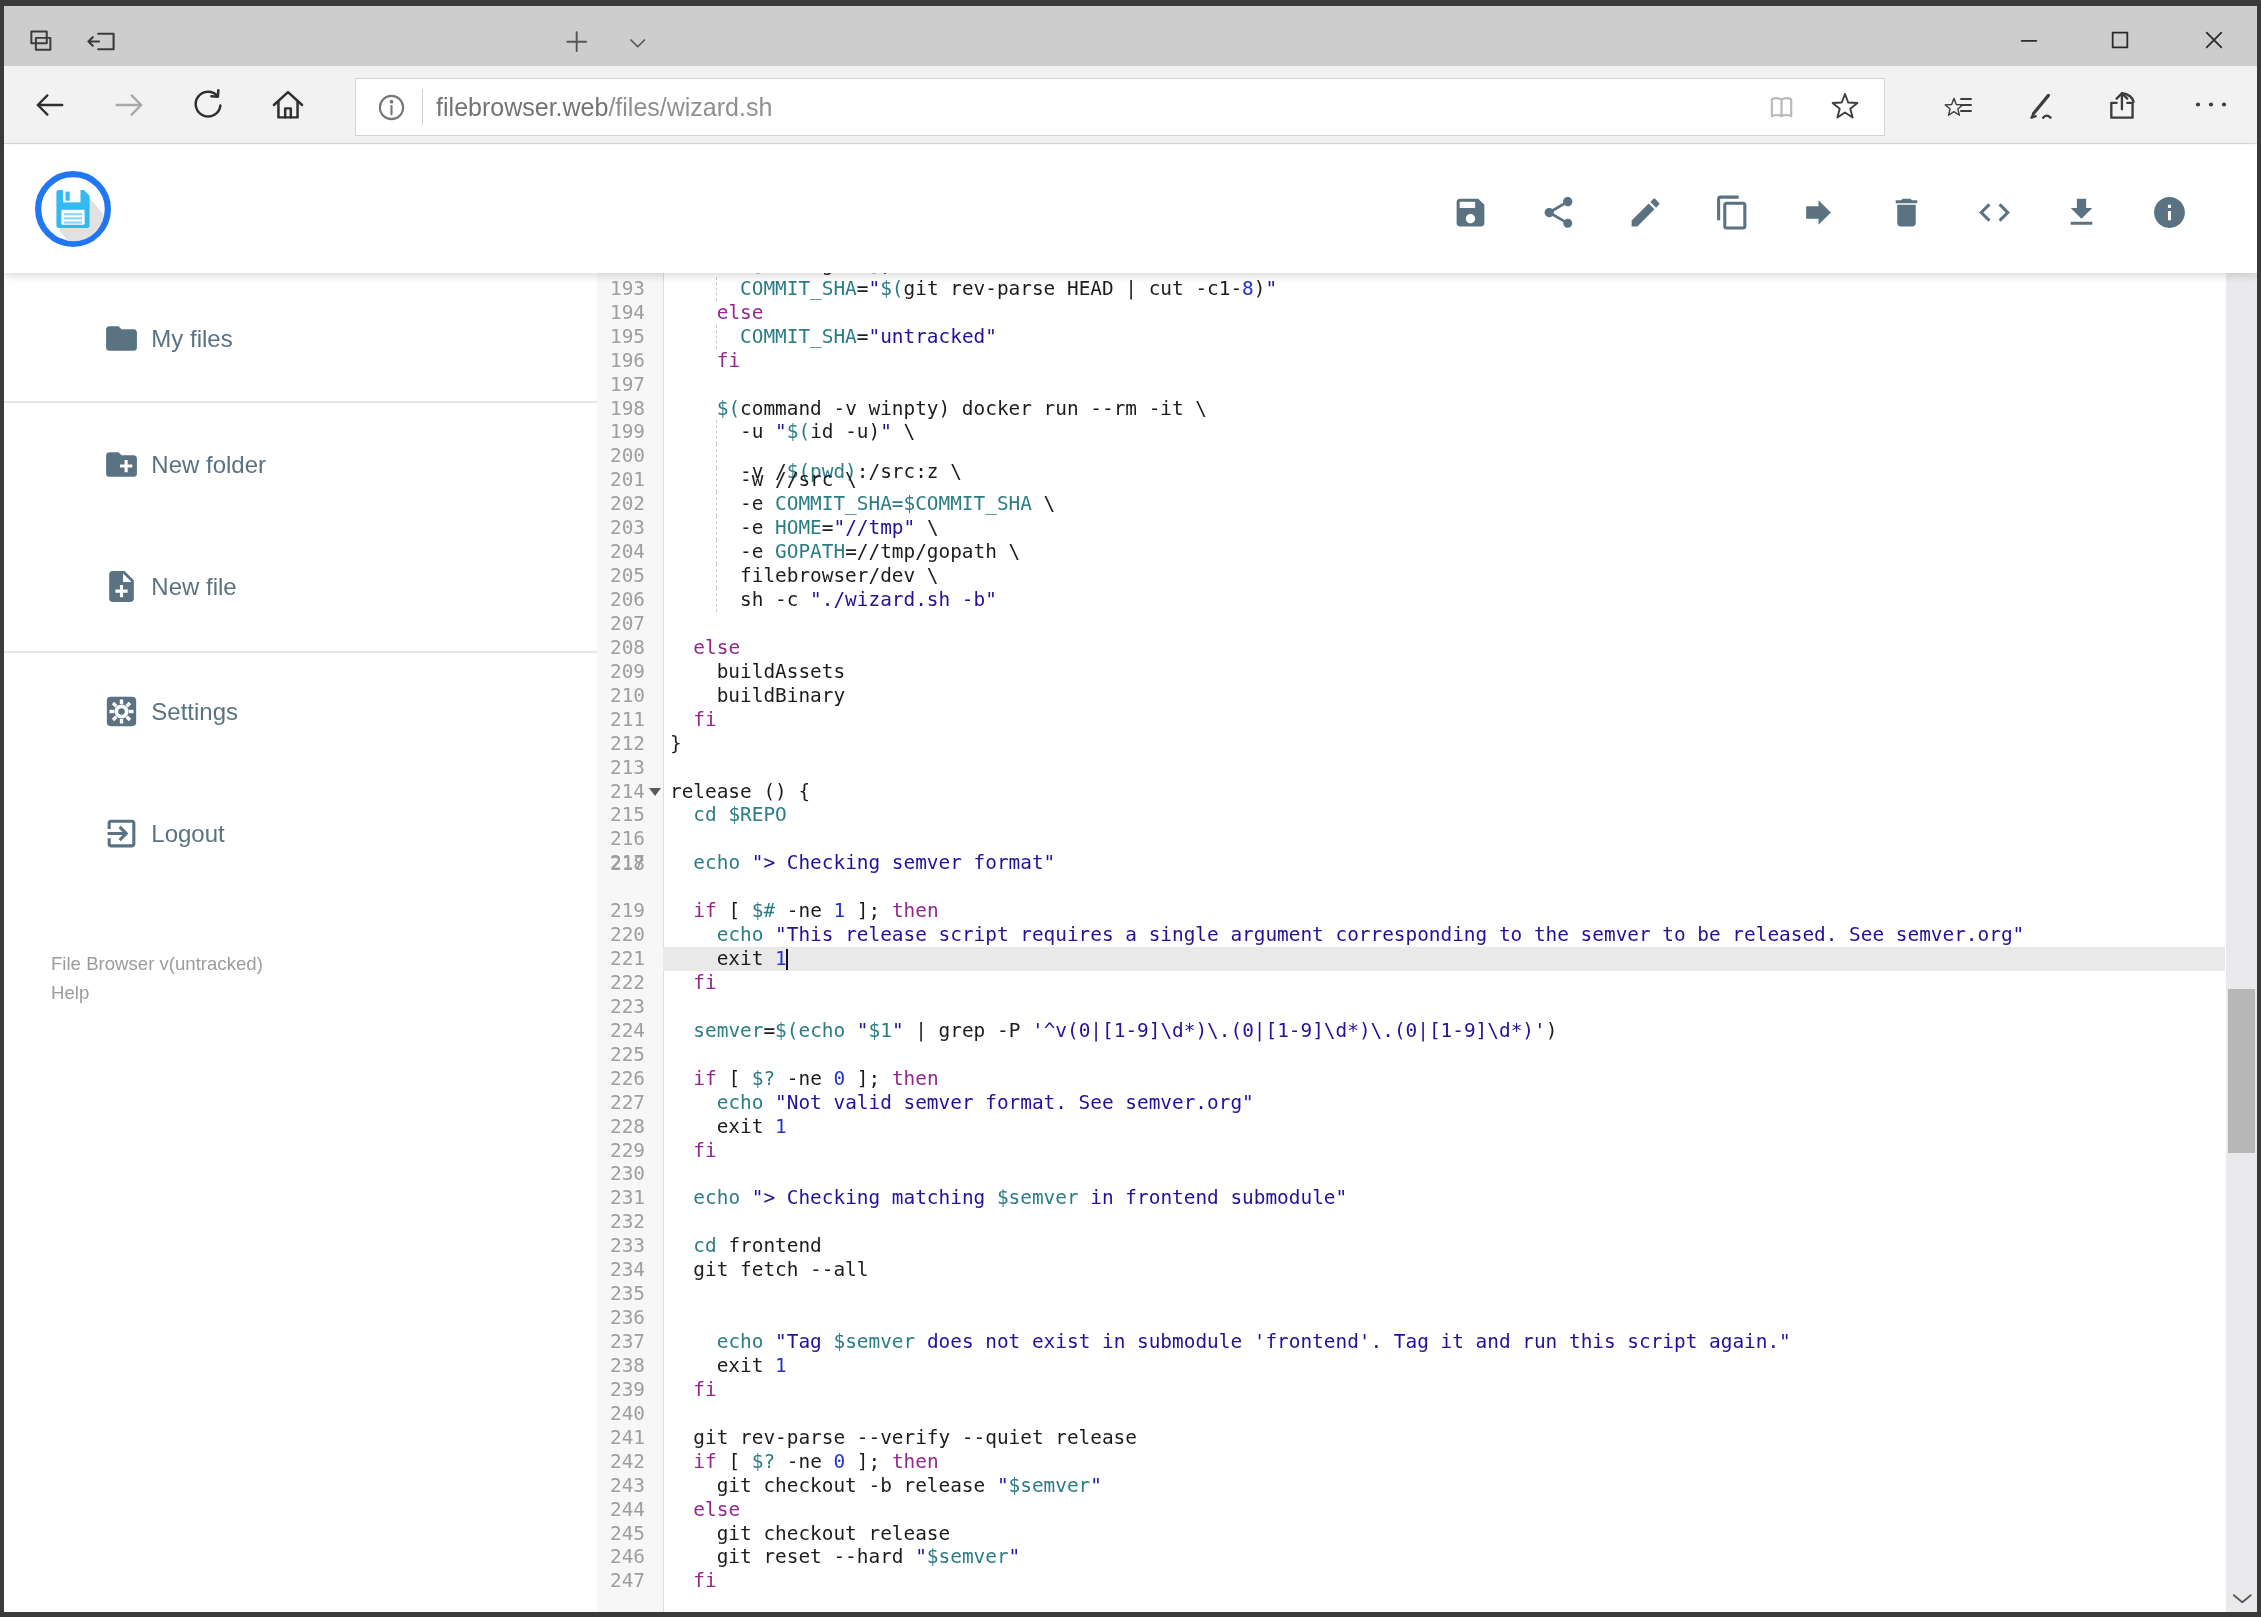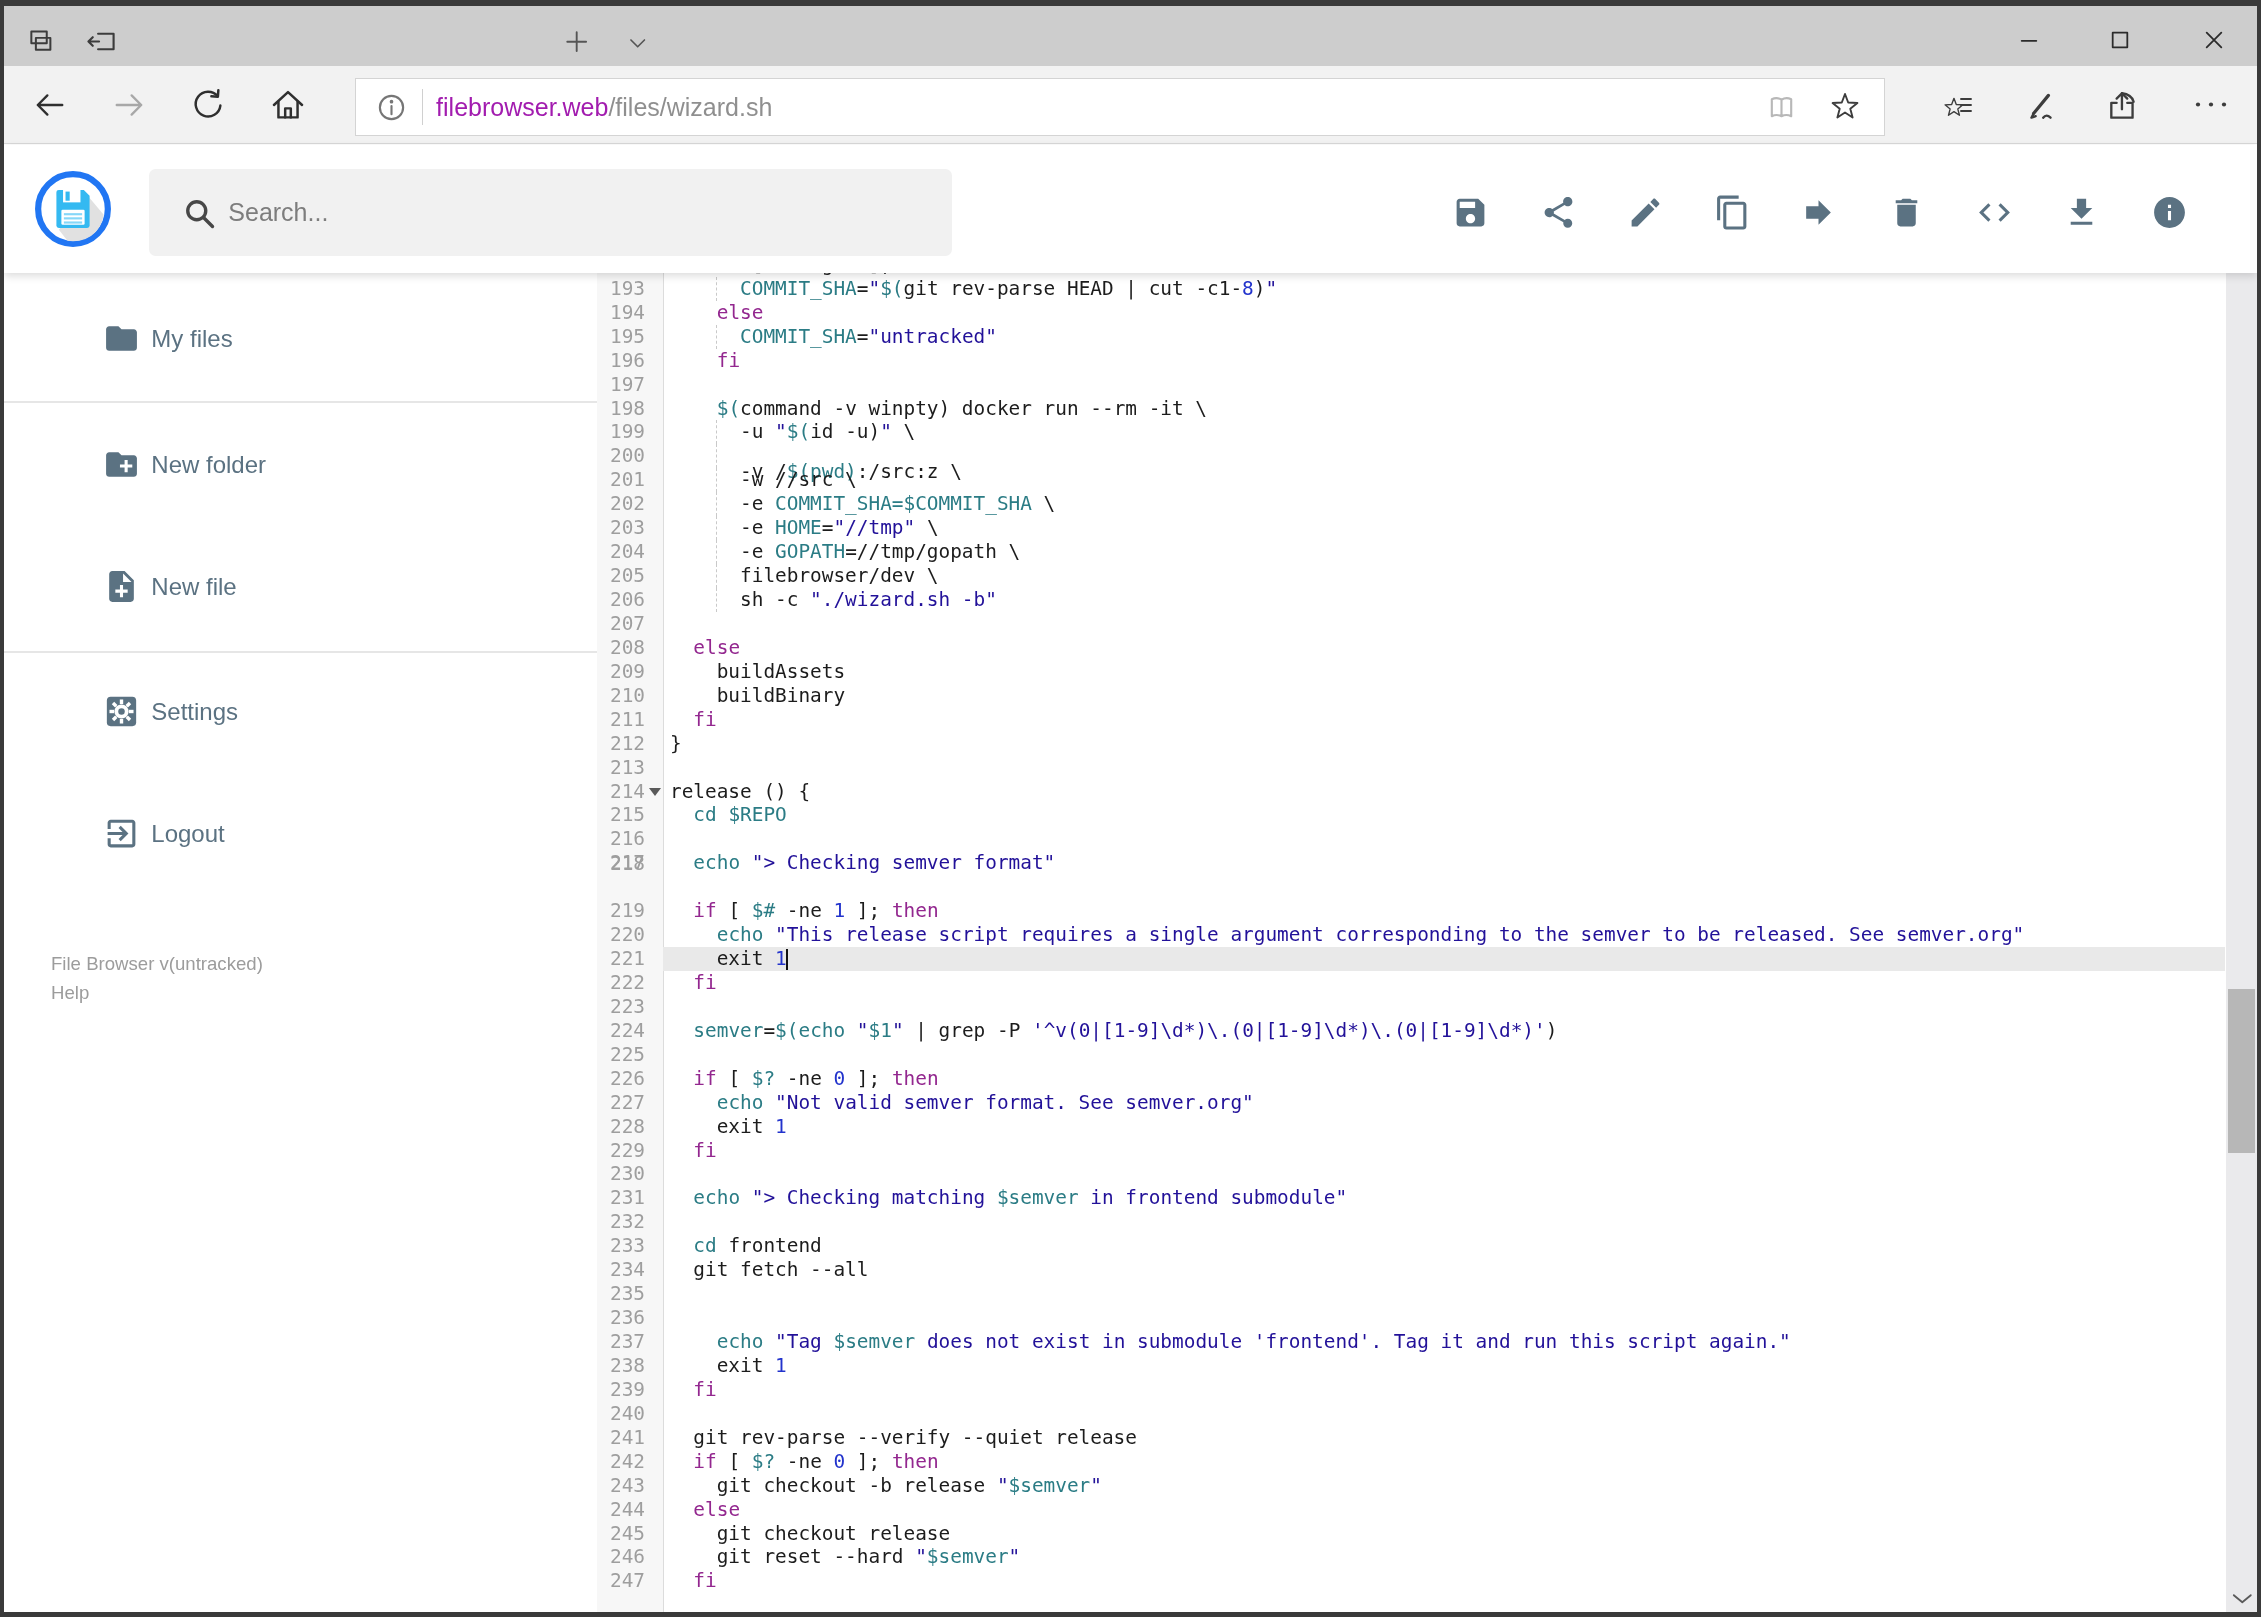--- a/index.html
+++ b/index.html
@@ -8,21 +8,21 @@
   .abs{position:absolute;}
   .flex{display:flex;align-items:center;}
   
   .frame{background:#3a3a3a;z-index:50;}
   
   #tabbar{left:4px;top:5.7px;right:4px;height:61px;background:#cdcdcd;}
   #activetab{left:127px;top:0;width:408px;height:61px;background:#f2f2f2;}
   .tabtitle{font-size:23.4px;color:#202020;}
   #navbar{left:4px;top:66px;right:4px;height:77px;background:#f2f2f2;border-bottom:1.6px solid #d9d9d9;}
   #addressbox{left:351px;top:12px;width:1530px;height:58px;background:#fff;border:1.6px solid #d4d4d4;box-sizing:border-box;}
-  .urlhost{font-size:25px;color:#a21caf;}
+  .urlhost{font-size:25px;color:#737373;}
   .urlpath{font-size:25px;color:#8f8f8f;}
   
   #appheader{left:4px;top:145px;right:4px;height:128px;background:#fff;box-shadow:0 3.2px 8px rgba(0,0,0,.14);z-index:10;}
   #searchbox{left:145px;top:24px;width:803px;height:87px;background:#f1f1f1;border-radius:6.5px;}
   #searchbox .ph{font-size:25px;color:#7d7d7d;margin-left:11.3px;}
   .tbicon{width:37px;height:37px;top:49px;}
   
   .sbitem{left:0;width:593px;height:37px;cursor:pointer;margin-left:42px;}
   .sbitem .lbl{font-size:24px;color:#5b7282;margin-left:11.3px;}
   .sbicon{width:37px;height:37px;margin-left:61px;flex:none;}
@@ -140,27 +140,20 @@
       <g transform="translate(27,24)">
         <path d="M3 0 H33 L40 7 V43 a3 3 0 0 1 -3 3 H3 a3 3 0 0 1 -3 -3 V3 a3 3 0 0 1 3 -3 Z" fill="#34b9f1"></path>
         <rect x="8" y="0" width="21" height="15" fill="#ffffff"></rect>
         <rect x="11" y="2" width="5" height="11" fill="#34b9f1"></rect>
         <rect x="6" y="24" width="28" height="18" rx="1.5" fill="#ffffff"></rect>
         <rect x="9" y="28" width="22" height="2.6" fill="#86d7f8"></rect>
         <rect x="9" y="33" width="22" height="2.6" fill="#86d7f8"></rect>
         <rect x="9" y="38" width="22" height="2.6" fill="#86d7f8"></rect>
       </g>
     </svg>
-    <div id="searchbox" class="abs flex">
-      <svg class="si" style="margin-left:32px;stroke:#474747;stroke-width:3;flex:none" width="36" height="36" viewBox="0 0 32 32">
-          <circle cx="14" cy="14" r="8"></circle>
-          <path d="M20 20 L28 28"></path>
-        </svg>
-      <span class="ph">Search...</span>
-    </div>
     <svg class="abs tbicon" style="left:1448px" viewBox="0 0 24 24">
         <path fill="#5b7282" d="M17 3H5c-1.11 0-2 .9-2 2v14c0 1.1.89 2 2 2h14c1.1 0 2-.9 2-2V7l-4-4zm-5 16c-1.66 0-3-1.34-3-3s1.34-3 3-3 3 1.34 3 3-1.34 3-3 3zm3-10H5V5h10v4z"></path>
       </svg>
     <svg class="abs tbicon" style="left:1536px" viewBox="0 0 24 24">
         <path fill="#5b7282" d="M18 16.08c-.76 0-1.44.3-1.96.77L8.91 12.7c.05-.23.09-.46.09-.7s-.04-.47-.09-.7l7.05-4.11c.54.5 1.25.81 2.04.81 1.66 0 3-1.34 3-3s-1.34-3-3-3-3 1.34-3 3c0 .24.04.47.09.7L8.04 9.81C7.5 9.31 6.79 9 6 9c-1.66 0-3 1.34-3 3s1.34 3 3 3c.79 0 1.5-.31 2.04-.81l7.12 4.16c-.05.21-.08.43-.08.65 0 1.61 1.31 2.92 2.92 2.92 1.61 0 2.92-1.31 2.92-2.92s-1.31-2.92-2.92-2.92z"></path>
       </svg>
     <svg class="abs tbicon" style="left:1623px" viewBox="0 0 24 24">
         <path fill="#5b7282" d="M3 17.25V21h3.75L17.81 9.94l-3.75-3.75L3 17.25zM20.71 7.04c.39-.39.39-1.02 0-1.41l-2.34-2.34c-.39-.39-1.02-.39-1.41 0l-1.83 1.83 3.75 3.75 1.83-1.83z"></path>
       </svg>
     <svg class="abs tbicon" style="left:1710px" viewBox="0 0 24 24">

